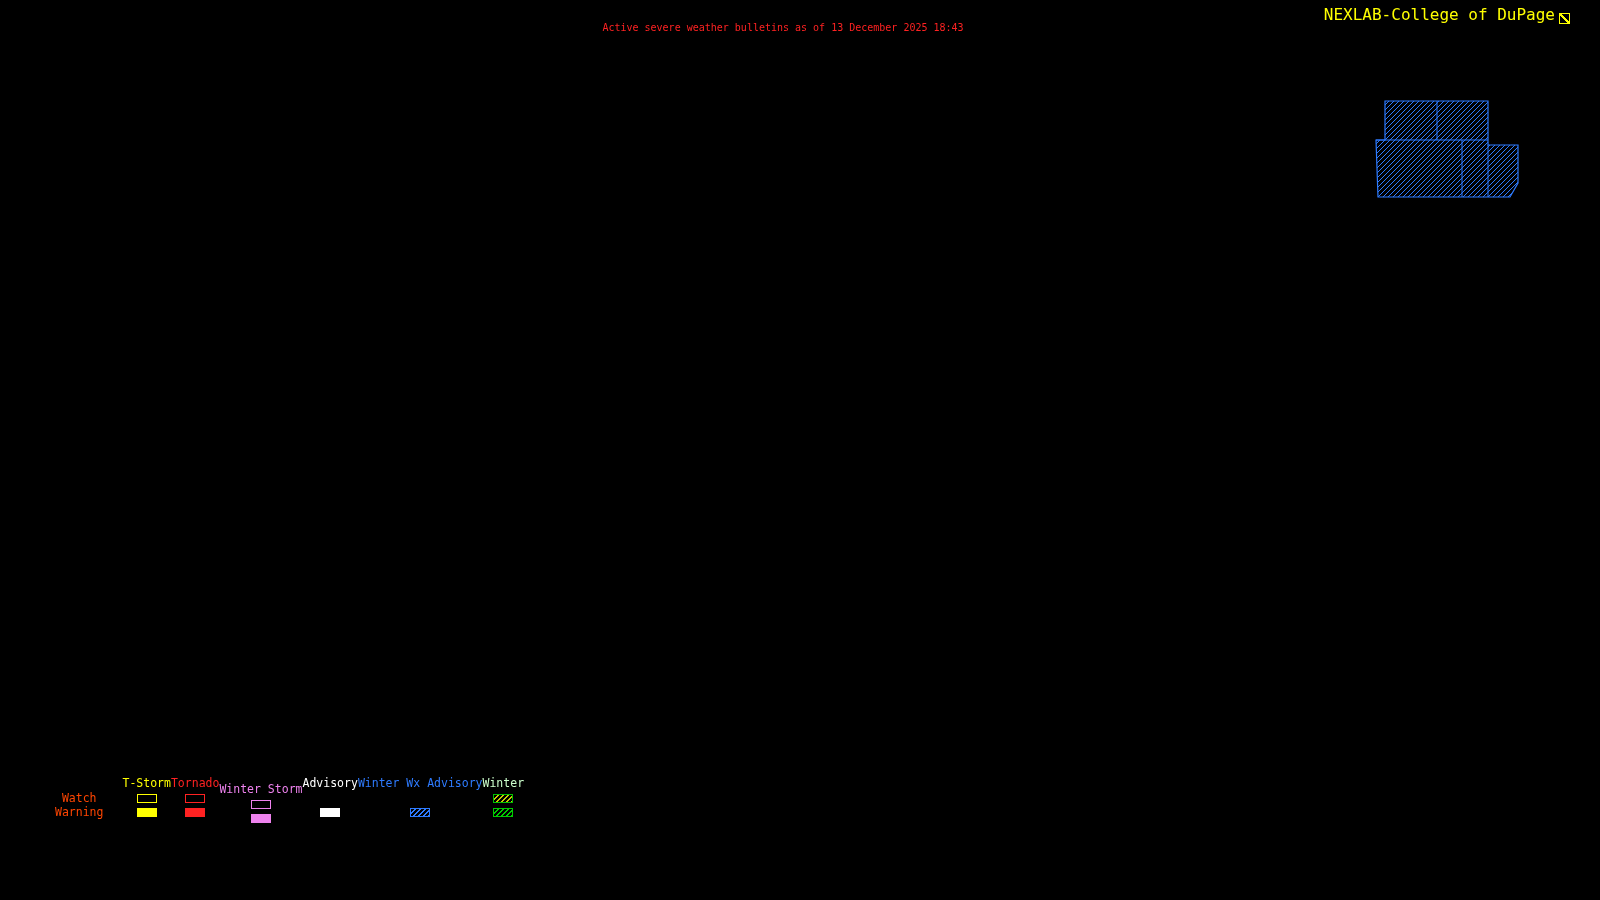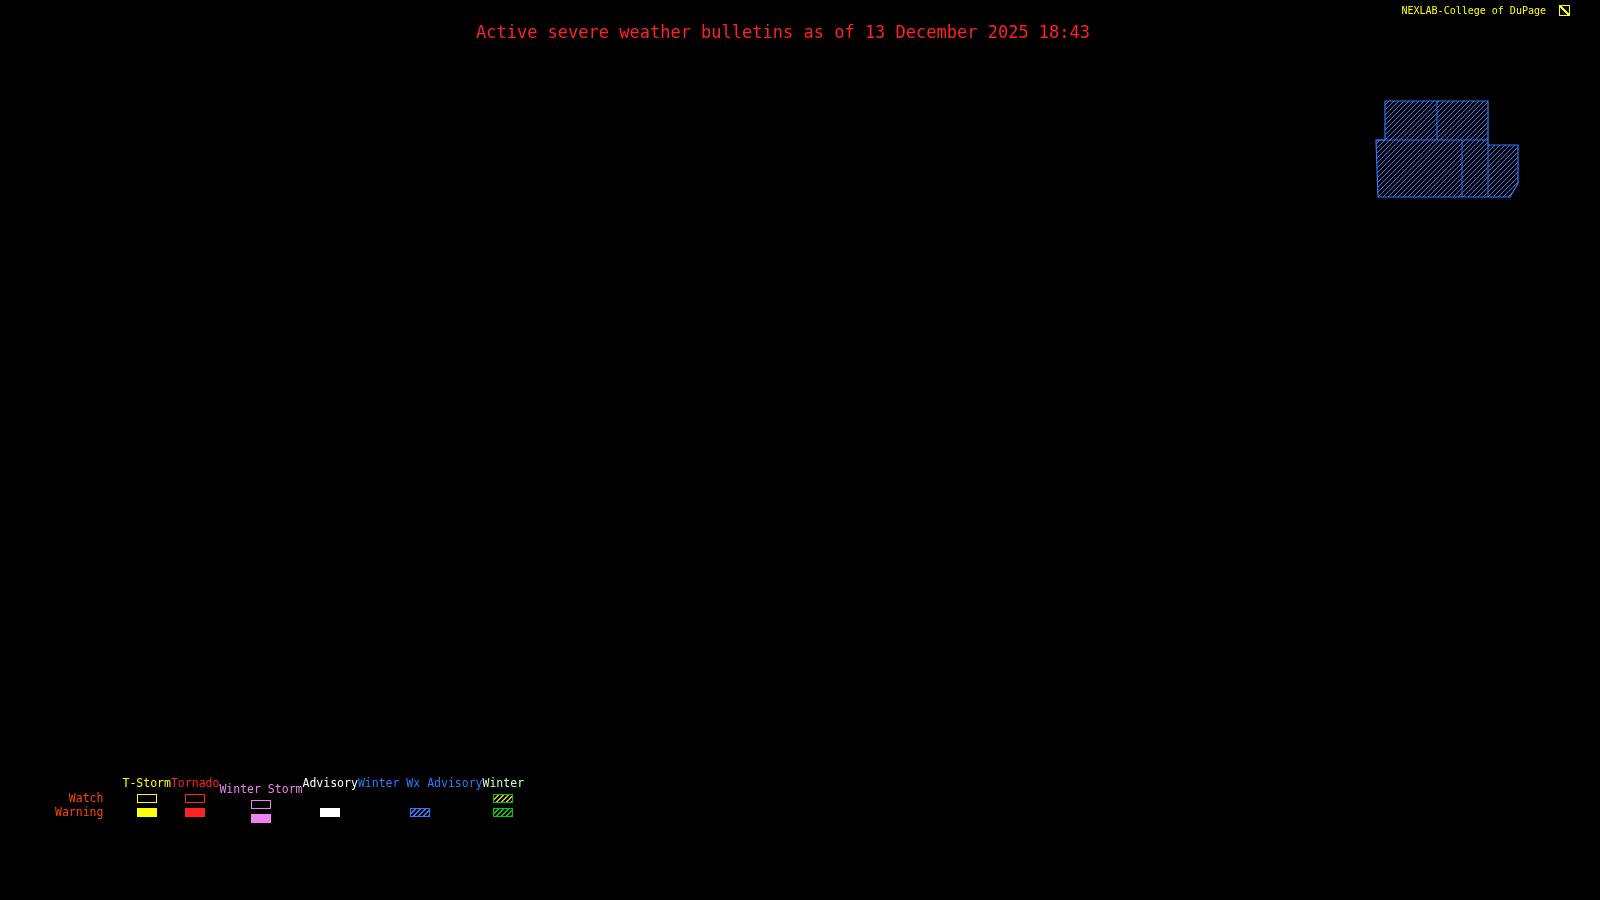--- a/index.html
+++ b/index.html
@@ -13,31 +13,31 @@
     height: 900px;
     background: #000;
     overflow: hidden;
     font-family: "DejaVu Sans Mono", "Liberation Mono", monospace;
   }
   .title {
     position: absolute;
     top: 22px;
     left: 783px;
     transform: translateX(-50%);
-    font-size: 17px;
+    font-size: 10px;
     white-space: nowrap;
   }
   .brand {
     position: absolute;
     top: 5px;
     right: 30px;
     display: flex;
     align-items: flex-end;
-    gap: 13px;
-    font-size: 10px;
+    gap: 4px;
+    font-size: 16px;
     white-space: nowrap;
   }
   .brand-badge {
     display: inline-block;
     width: 9px;
     height: 9px;
     border: 1px solid currentColor;
     background-image: linear-gradient(45deg, transparent 42%, currentColor 42%, currentColor 58%, transparent 58%);
   }
   #advisory-svg {
@@ -67,21 +67,21 @@
     height: 15px;
     line-height: 15px;
     white-space: nowrap;
   }
   .rowlabel {
     height: 14px;
     line-height: 14px;
     white-space: nowrap;
   }
   .legend-rowlabels {
-    align-items: flex-end;
+    align-items: center;
   }
   .swatch-slot {
     height: 14px;
     width: 100%;
     display: flex;
     align-items: center;
     justify-content: center;
   }
   .swatch {
     display: inline-block;

